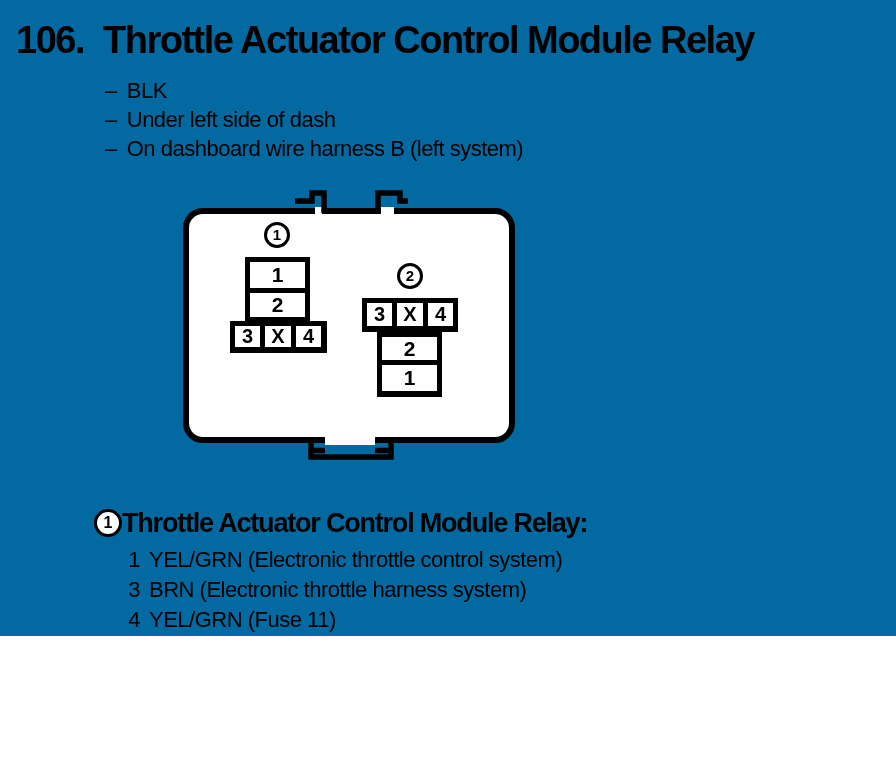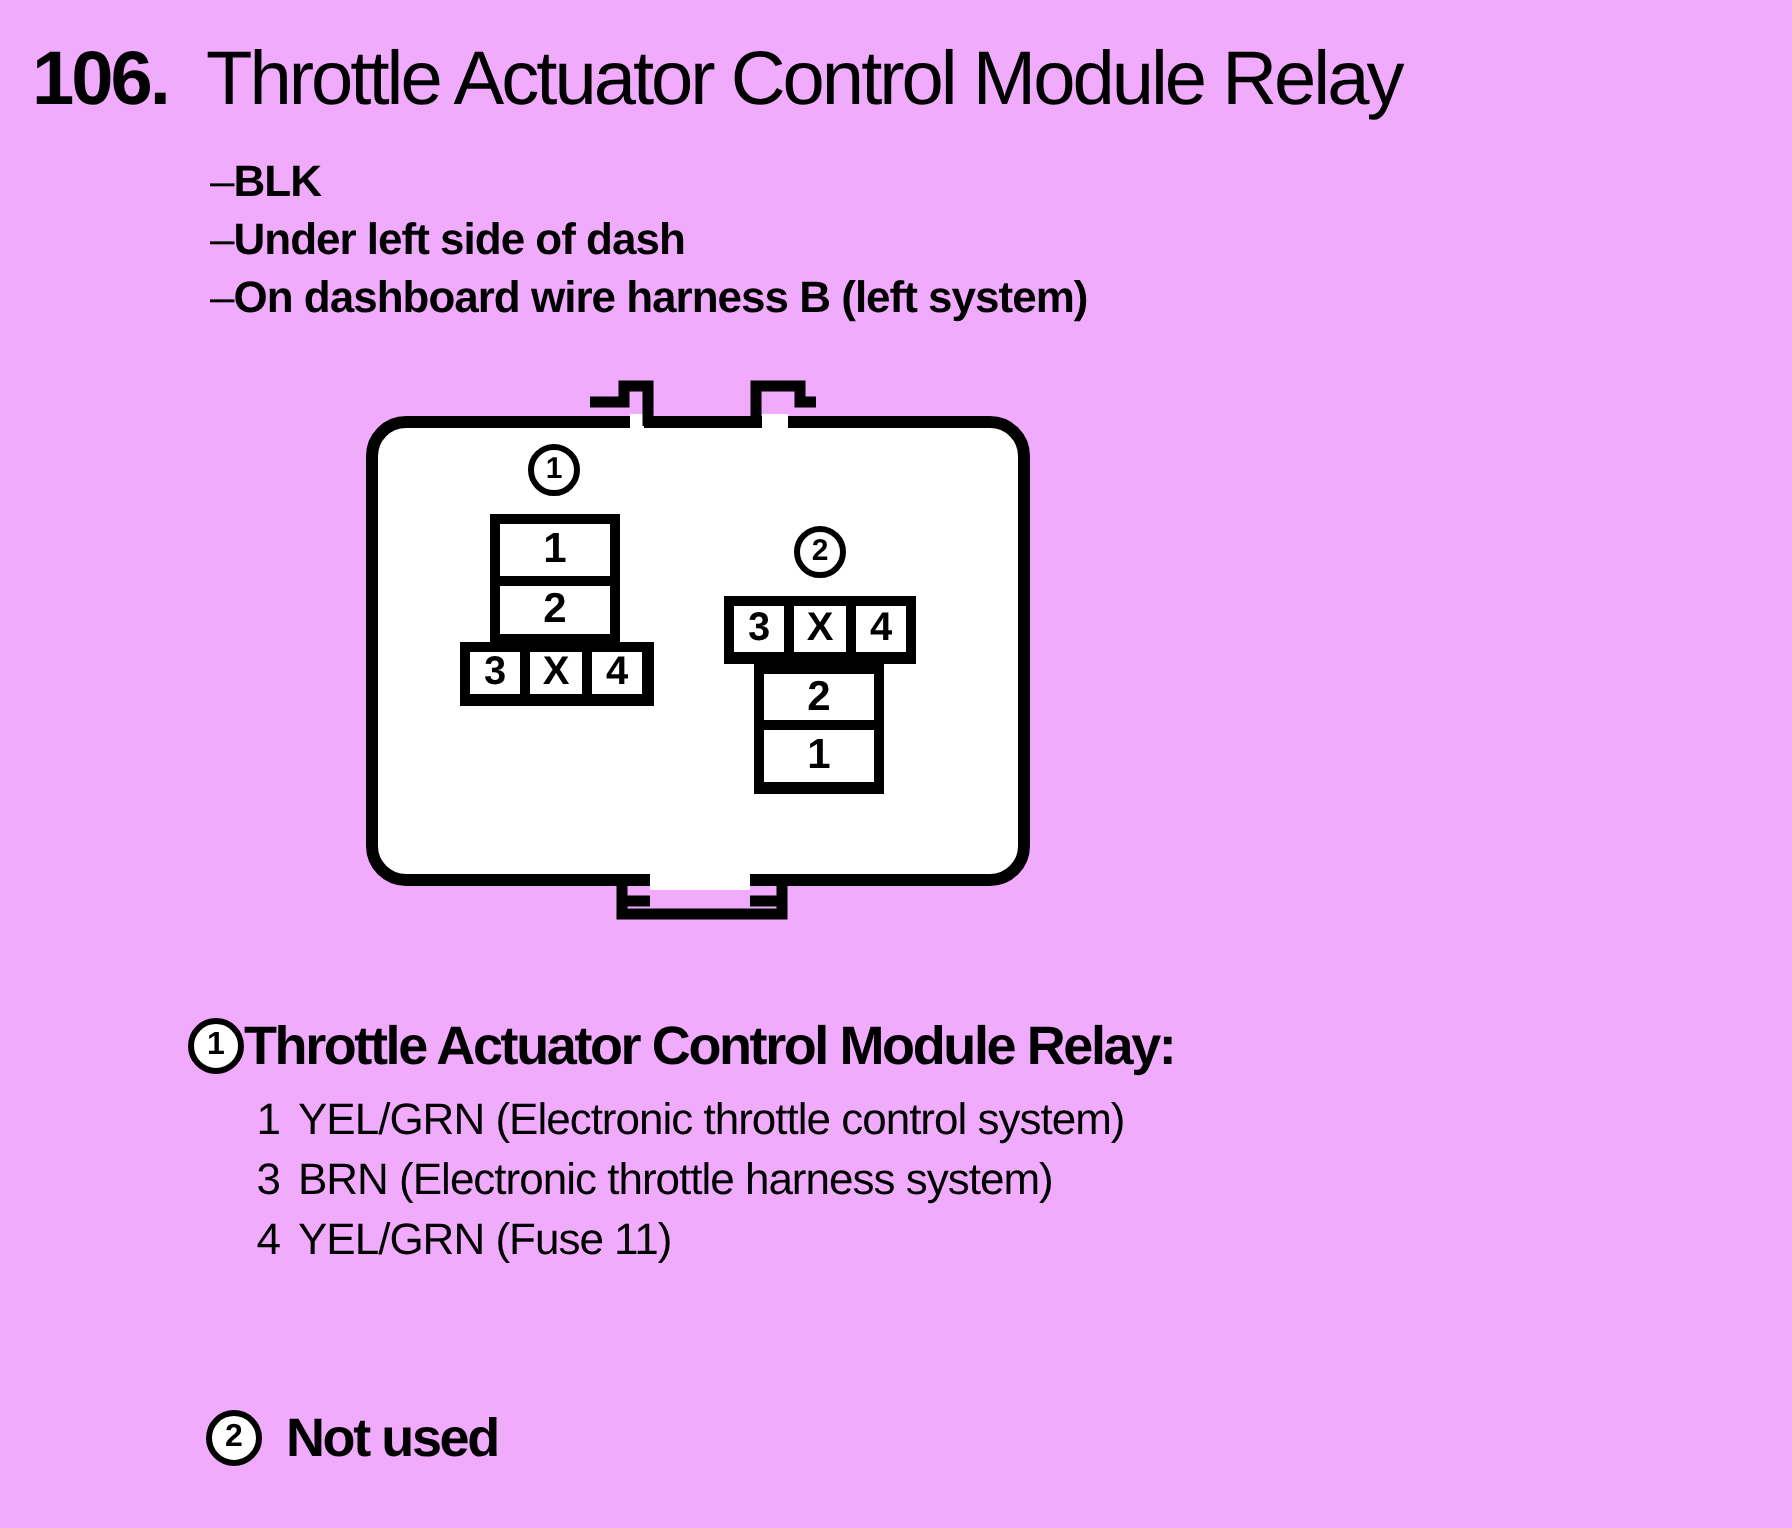--- a/index.html
+++ b/index.html
@@ -1,29 +1,29 @@
 <!DOCTYPE html>
 <html><head>
 <meta charset="utf-8">
 <style>
   html,body{margin:0;padding:0;background:#fff;}
   .page{
-    position:relative;width:896px;height:764px;background:#f0abfc;overflow:hidden;
+    position:relative;width:896px;height:636px;background:#0369a1;overflow:hidden;
     font-family:"Liberation Sans",sans-serif;color:#000;
   }
   
   .doc-number{position:absolute;left:16px;top:20px;font-size:38px;font-weight:bold;
     letter-spacing:-1.5px;line-height:40px;}
-  .doc-title{position:absolute;left:103px;top:20px;margin:0;font-size:38px;font-weight:normal;
+  .doc-title{position:absolute;left:103px;top:20px;margin:0;font-size:38px;font-weight:bold;
     letter-spacing:-1.5px;line-height:40px;white-space:nowrap;}
   
   .notes{position:absolute;left:105px;top:76px;font-size:22px;letter-spacing:-0.5px;}
   .note-line{height:29px;line-height:29px;white-space:nowrap;}
   .note-dash{display:inline-block;}
-  .note-text{margin-left:0;font-weight:bold;}
+  .note-text{margin-left:10px;}
   
   .diagram{position:absolute;left:0;top:0;width:896px;height:764px;}
   .body-outline{position:absolute;left:183px;top:208px;width:332px;height:235px;
     box-sizing:border-box;border:6px solid #000;border-radius:20px;background:#fff;}
   .notch{position:absolute;background:#fff;}
   .tab{position:absolute;}
   .tab path{stroke:#000;stroke-width:5.5;fill:none;stroke-linecap:butt;stroke-linejoin:miter;}
   .blk{position:absolute;background:#000;}
   .cell{position:absolute;background:#fff;text-align:center;font-weight:bold;color:#000;}
   .circle-marker{position:absolute;box-sizing:border-box;background:#fff;border:3px solid #000;

